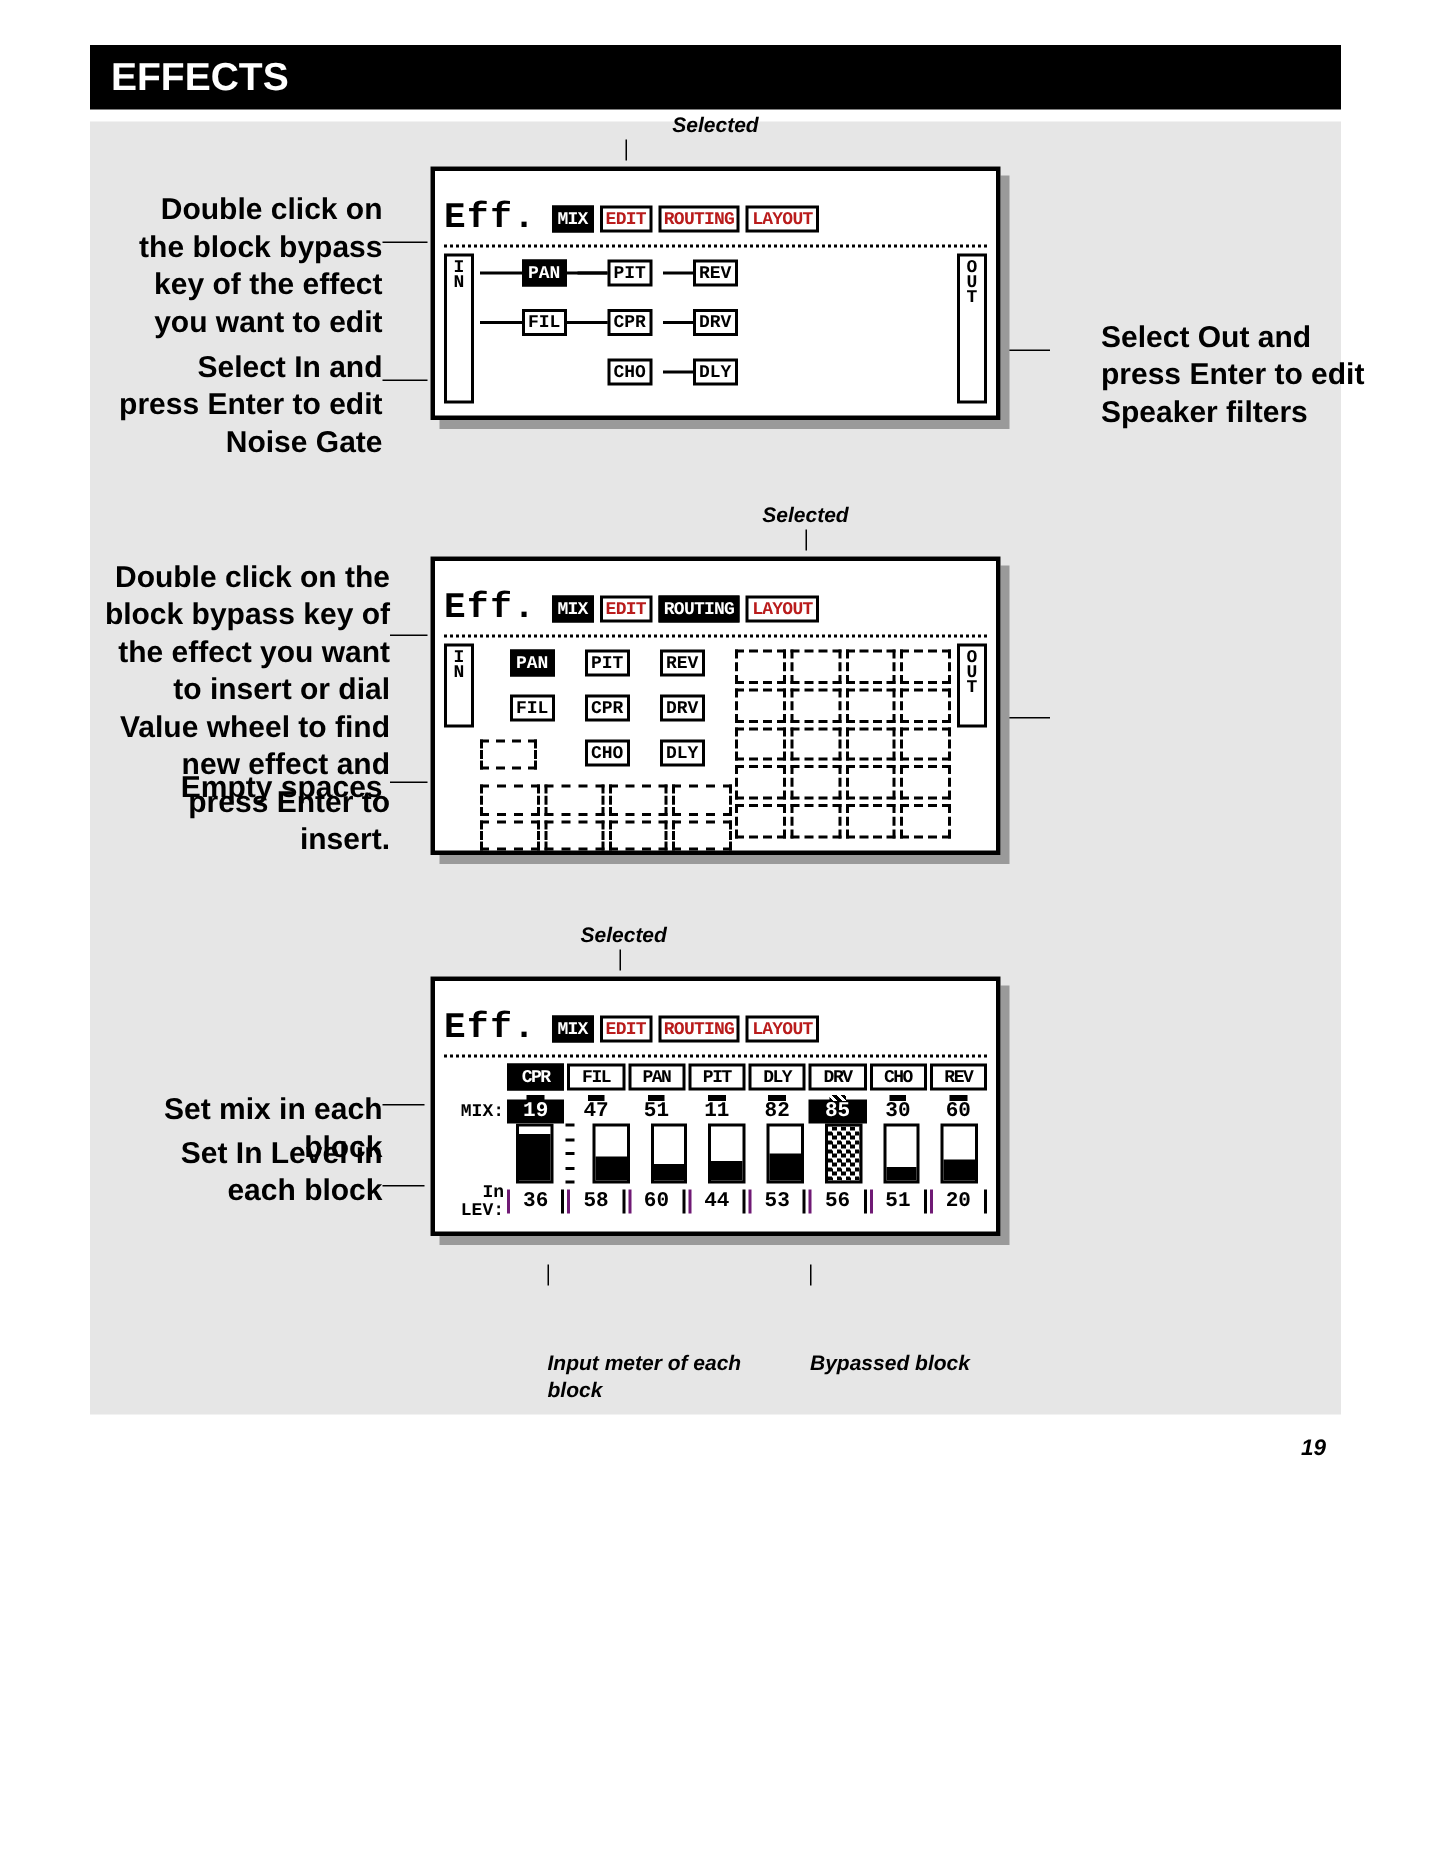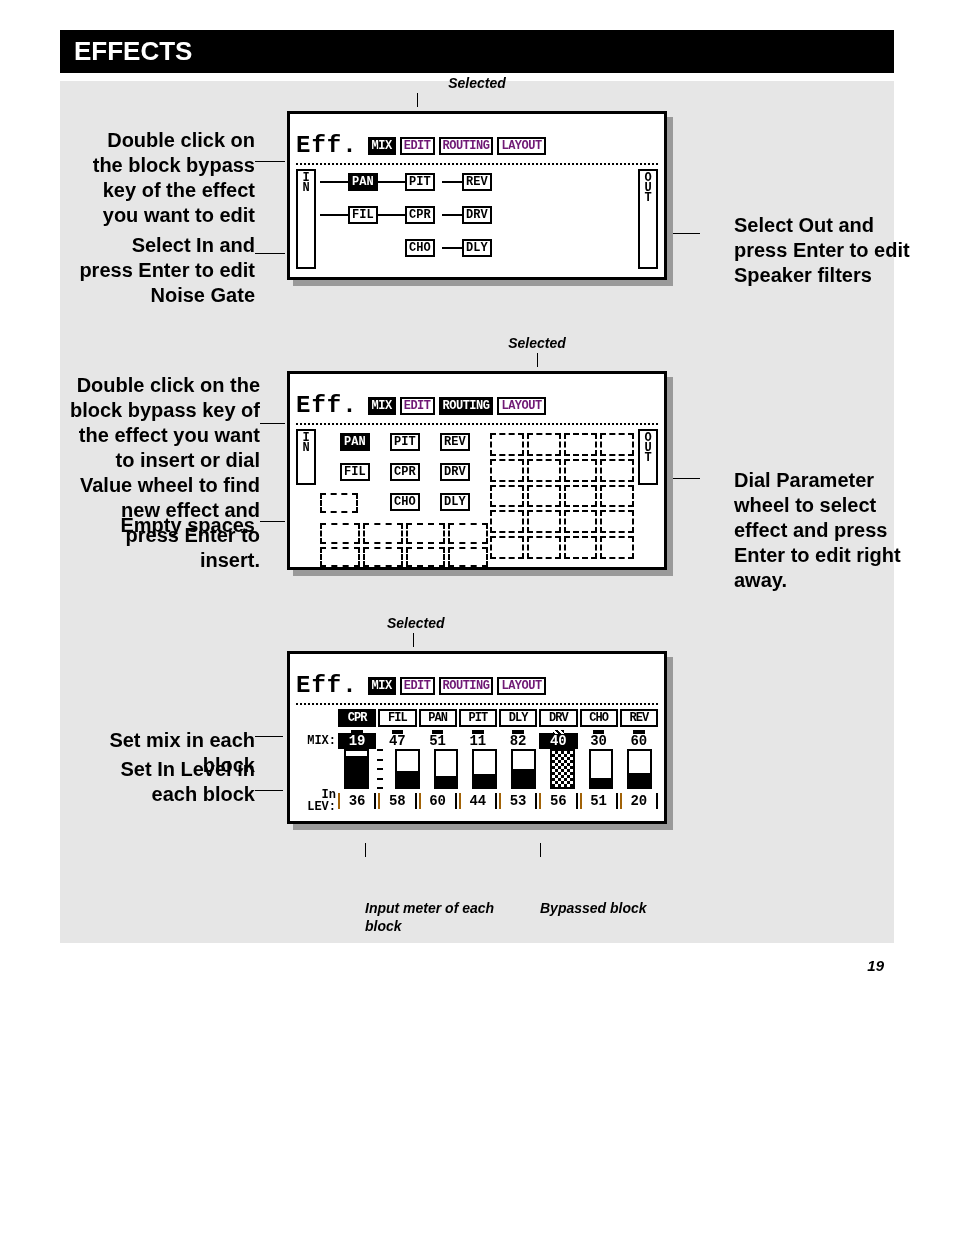--- a/index.html
+++ b/index.html
@@ -91,21 +91,21 @@
     flex: 0 0 auto;
     padding-right: 6px;
   }
   .tab {
     font-family: "Courier New", monospace;
     font-weight: bold;
     font-size: 12px;
     border: 2px solid #000;
     padding: 0 2px;
     background: #fff;
-    color: #701a75;
+    color: #b91c1c;
     line-height: 14px;
     letter-spacing: -0.5px;
   }
   .tab.sel { background: #000; color: #fff; }
   .dots {
     border: none;
     border-top: 2px dotted #000;
     margin: 0 0 4px 0;
   }
 
@@ -196,21 +196,21 @@
   .mix-val { flex:1; text-align:center; font-size:14px; line-height:16px; }
   .meter-row{ height:40px; align-items:stretch;}
   .meter-row .meter{
     flex:1; margin:0 6px;
     border:2px solid #000;
     position:relative;
     background:#fff;
   }
   .meter .fill{ position:absolute; left:0; right:0; bottom:0; background:#000;}
   .meter.byp{ background:repeating-conic-gradient(#000 0 25%, #fff 0 50%) 0 0/6px 6px;}
-  .lev-row .mix-val{ border-left:2px solid #a16207; border-right:2px solid #000; }
+  .lev-row .mix-val{ border-left:2px solid #701a75; border-right:2px solid #000; }
   .scale{
     flex:0 0 8px;
     display:flex; flex-direction:column; justify-content:space-between;
     margin-right:2px;
   }
   .scale div{width:6px;height:2px;background:#000;}
 
   .small-note { 
     font-style: italic; 
     font-weight: bold; 
@@ -294,21 +294,20 @@
             </div>
           </div>
         </div>
       </div>
     </div>
 
     <div class="section" style="height:250px;">
 
       <div class="side-note left" style="top:20px; left:-20px; width:195px;">Double click on the block bypass key of the effect you want to insert or dial Value wheel to find new effect and press Enter to insert.</div>
       <div class="side-note left" style="top:160px; left:-10px;">Empty spaces</div>
-      <div class="side-note right" style="top:115px; right:-45px;">Dial Parameter wheel to select effect and press Enter to edit right away.</div>
 
       <div class="connector" style="top:70px; left:175px; width:25px; height:1px;"></div>
       <div class="connector" style="top:168px; left:175px; width:25px; height:1px;"></div>
       <div class="connector" style="top:125px; left:575px; width:40px; height:1px;"></div>
 
       <div style="position:absolute; left:50%; transform:translateX(-50%); top:-18px; width:380px;">
         <div class="selected-label" style="text-align:center; padding-left:120px;">Selected</div>
         <div class="pointer-line" style="margin-left:250px;"></div>
       </div>
 
@@ -434,21 +433,21 @@
                 <div class="cell"></div>
             </div>
 
             <div class="mix-row">
               <div class="mix-label-col">MIX:</div>
               <div class="mix-val sel">19</div>
               <div class="mix-val">47</div>
               <div class="mix-val">51</div>
               <div class="mix-val">11</div>
               <div class="mix-val">82</div>
-              <div class="mix-val sel">40</div>
+              <div class="mix-val sel">85</div>
               <div class="mix-val">30</div>
               <div class="mix-val">60</div>
             </div>
 
             <div class="mix-row meter-row">
               <div class="mix-label-col"></div>
               <div class="meter">
                   <div class="fill" style="height:85%"></div>
                 </div>
               <div class="scale">

